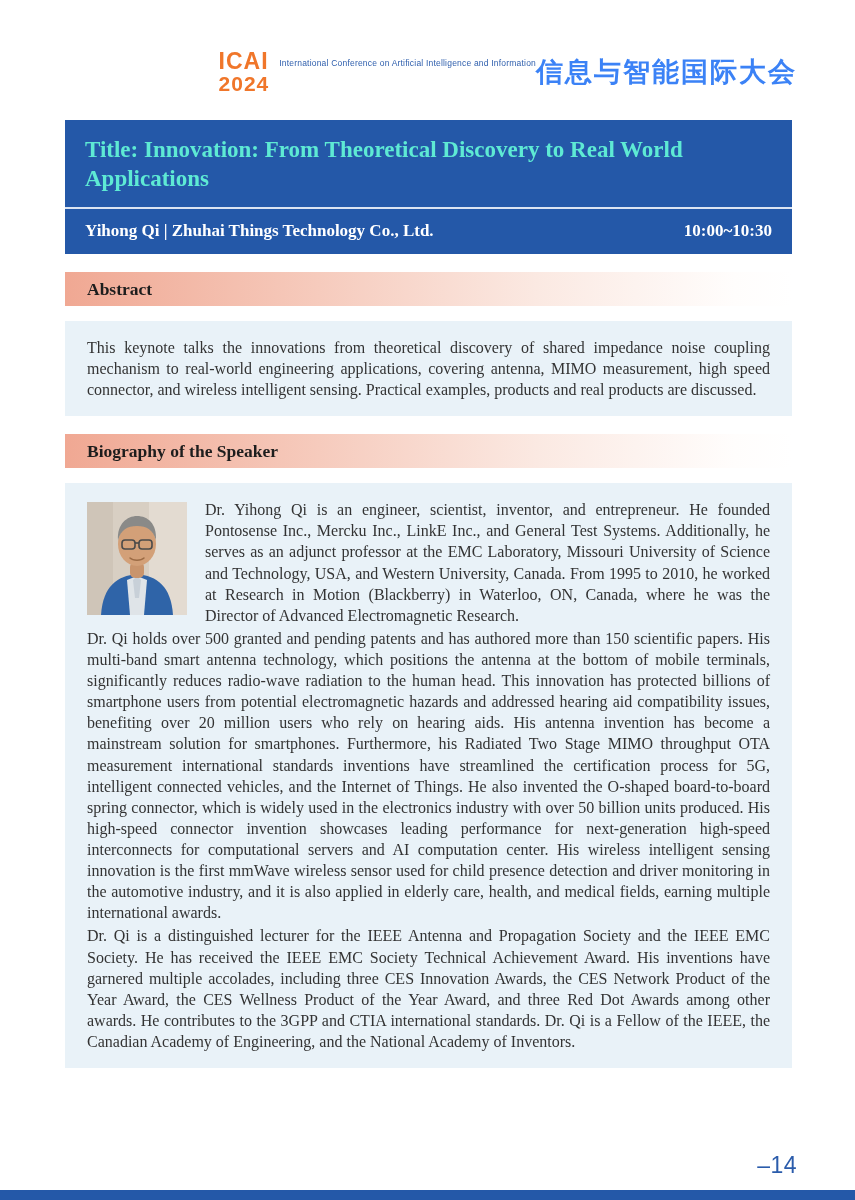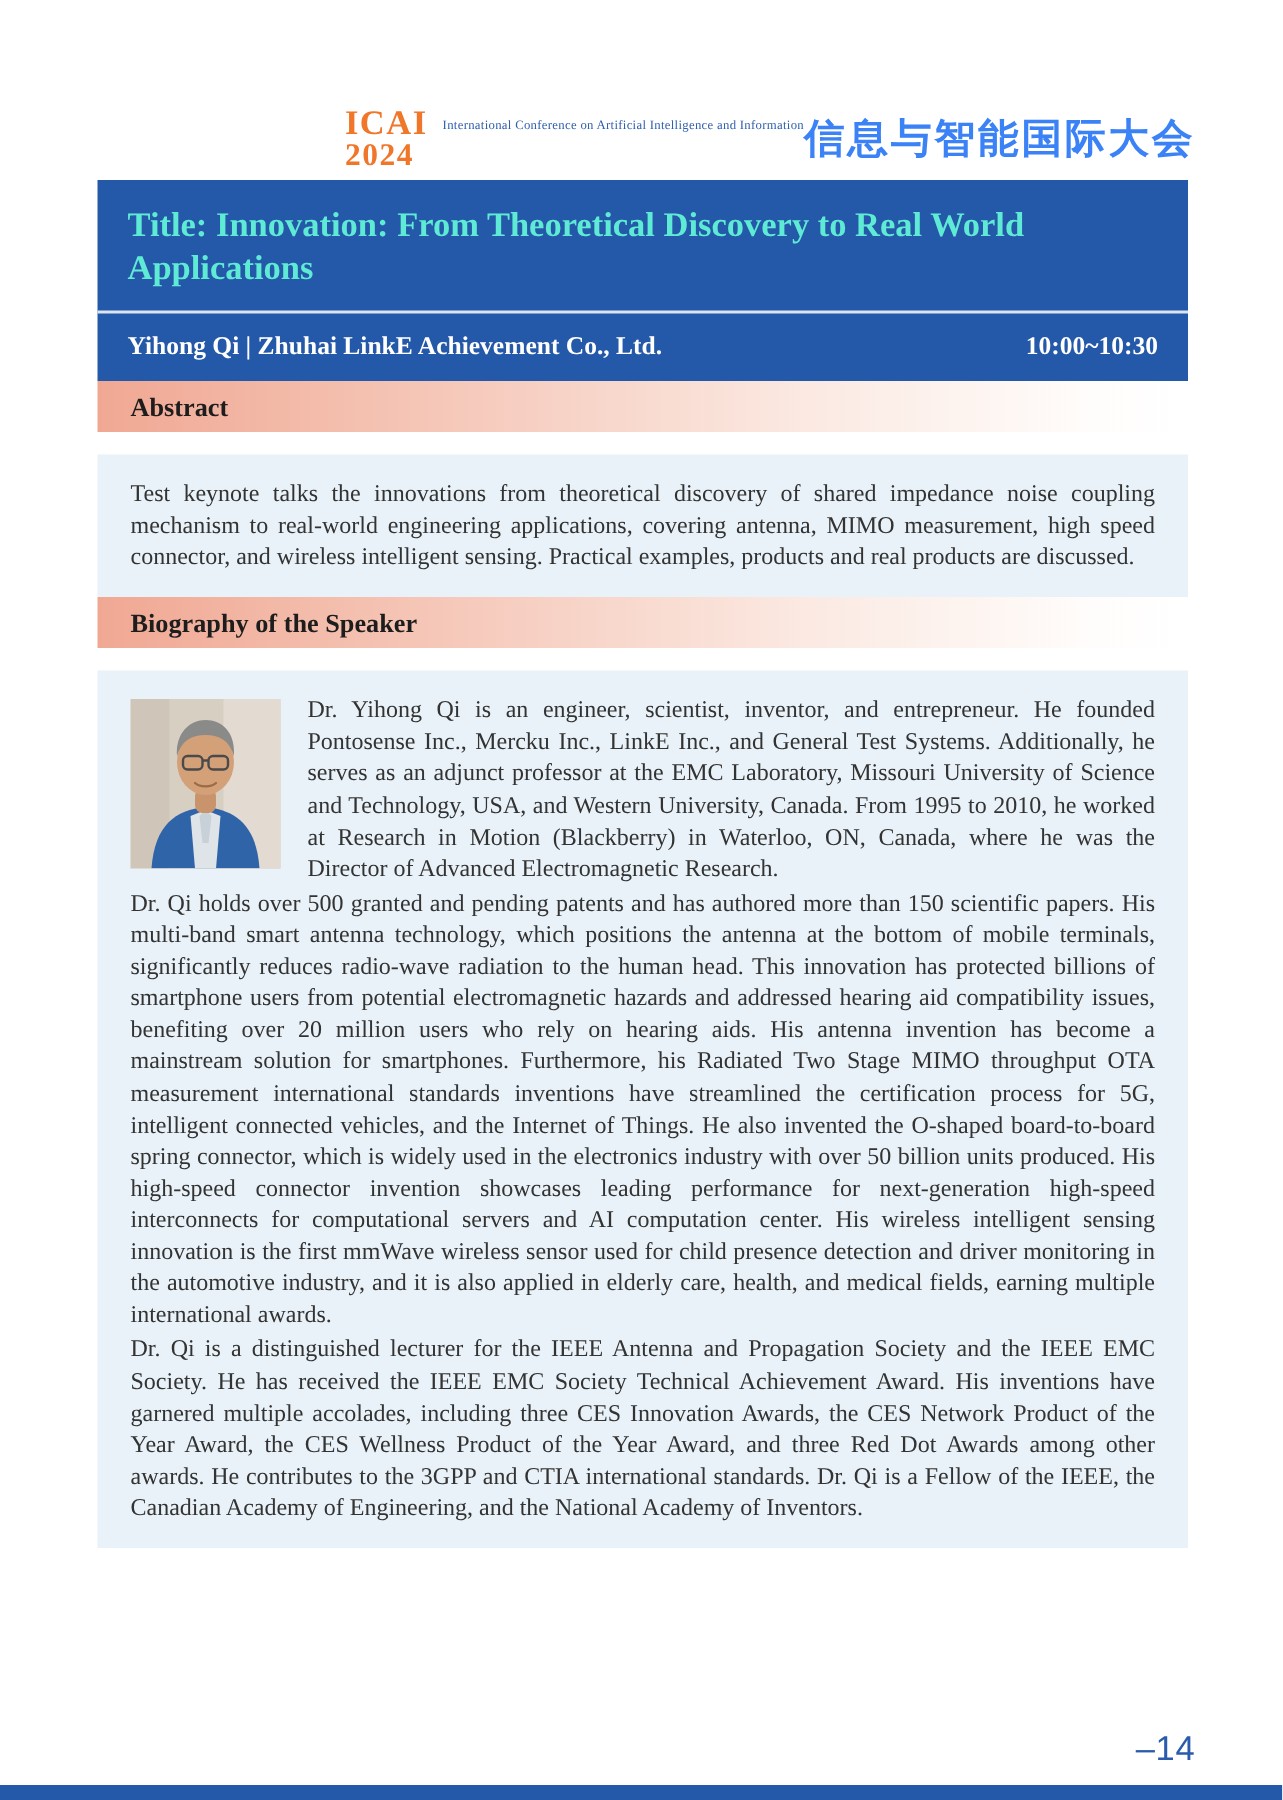--- a/index.html
+++ b/index.html
@@ -15,22 +15,21 @@
   }
 
   
   .logo {
     position: absolute;
     top: 50px;
     right: 58px;
     display: flex;
     align-items: center;
     gap: 10px;
-    font-family: Liberation Serif, serif;
-    margin-top: 20px;
+    font-family: Liberation Sans, sans-serif;
   }
   .logo-acronym-stack {
     display: flex;
     flex-direction: column;
     align-items: flex-start;
     line-height: 1.0;
   }
   .logo-acronym { color: #f0762a; font-weight: bold; font-size: 23px; letter-spacing: 1px; }
   .logo-year    { color: #f0762a; font-weight: bold; font-size: 21px; letter-spacing: 1px; }
   .logo-text-stack { display: flex; flex-direction: row; }
@@ -66,20 +65,21 @@
     align-items: center;
     border-top: 2px solid #dbe4f2;
     padding: 12px 20px 13px 20px;
     color: #ffffff;
     font-weight: bold;
     font-size: 17px;
   }
 
   
   .section-header {
+    margin-top: 18px;
     height: 34px;
     line-height: 34px;
     padding-left: 22px;
     font-weight: bold;
     font-size: 17.5px;
     color: #1d1d1d;
     background: linear-gradient(to right, #f0a893 0%, #f6cbbd 35%, #fbe9e2 65%, #fffdfc 92%, #ffffff 100%);
   }
 
   
@@ -136,28 +136,28 @@
       <span class="logo-tagline">International Conference on Artificial Intelligence and Information</span>
       <span class="logo-cn">信息与智能国际大会</span>
     </div>
   </div>
 
   <div class="content">
 
     <div class="session-block">
       <div class="session-title">Title: Innovation: From Theoretical Discovery to Real World Applications</div>
       <div class="session-meta">
-        <span>Yihong Qi | Zhuhai LinkE Achievement Co., Ltd.</span>
+        <span>Yihong Qi | Zhuhai Things Technology Co., Ltd.</span>
         <span>10:00~10:30</span>
       </div>
     </div>
 
     <div class="section-header">Abstract</div>
     <div class="panel">
-      <p>Test keynote talks the innovations from theoretical discovery of shared impedance noise coupling mechanism to real-world engineering applications, covering antenna, MIMO measurement, high speed connector, and wireless intelligent sensing. Practical examples, products and real products are discussed.</p>
+      <p>This keynote talks the innovations from theoretical discovery of shared impedance noise coupling mechanism to real-world engineering applications, covering antenna, MIMO measurement, high speed connector, and wireless intelligent sensing. Practical examples, products and real products are discussed.</p>
     </div>
 
     <div class="section-header">Biography of the Speaker</div>
     <div class="panel">
       <div class="speaker-photo">
         <svg viewBox="0 0 100 113" xmlns="http://www.w3.org/2000/svg">
           <rect x="0" y="0" width="100" height="113" fill="#d8cfc3"></rect>
           <rect x="62" y="0" width="38" height="113" fill="#e3dbd1"></rect>
           <rect x="0" y="0" width="26" height="113" fill="#cfc5b8"></rect>
 

